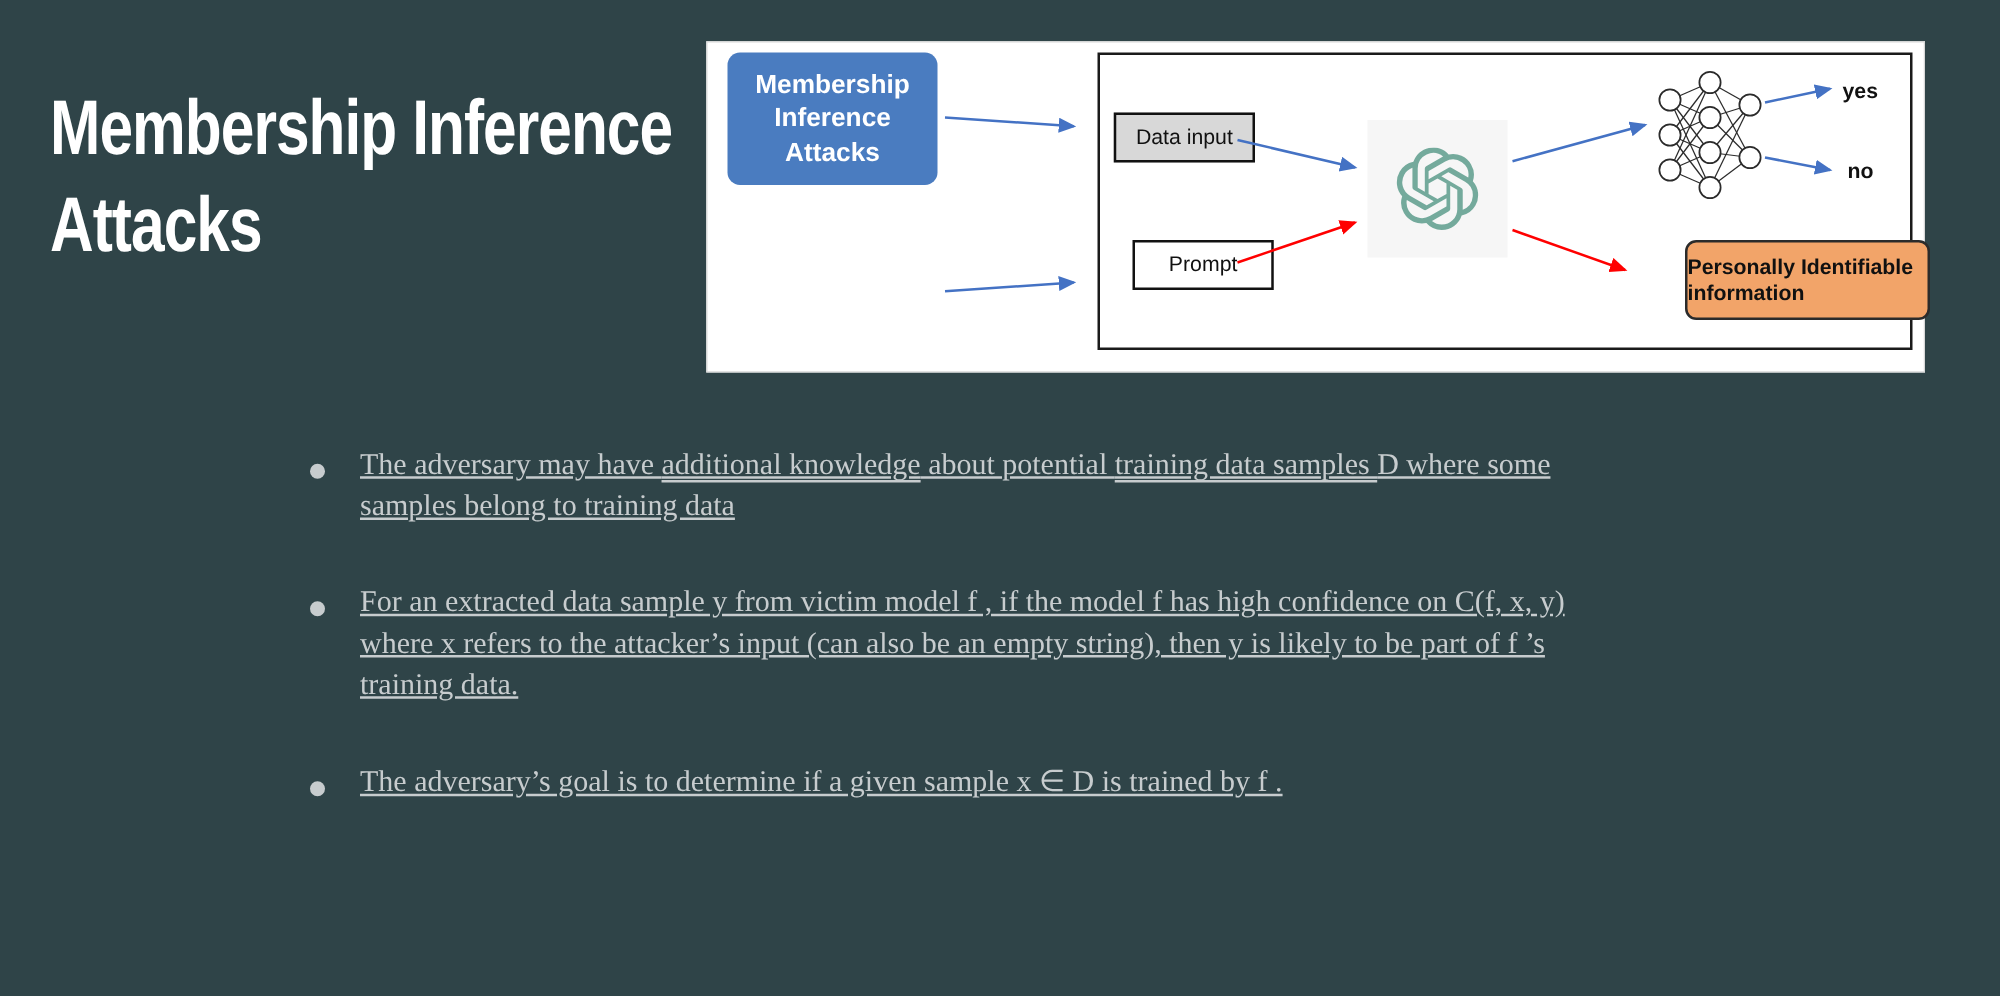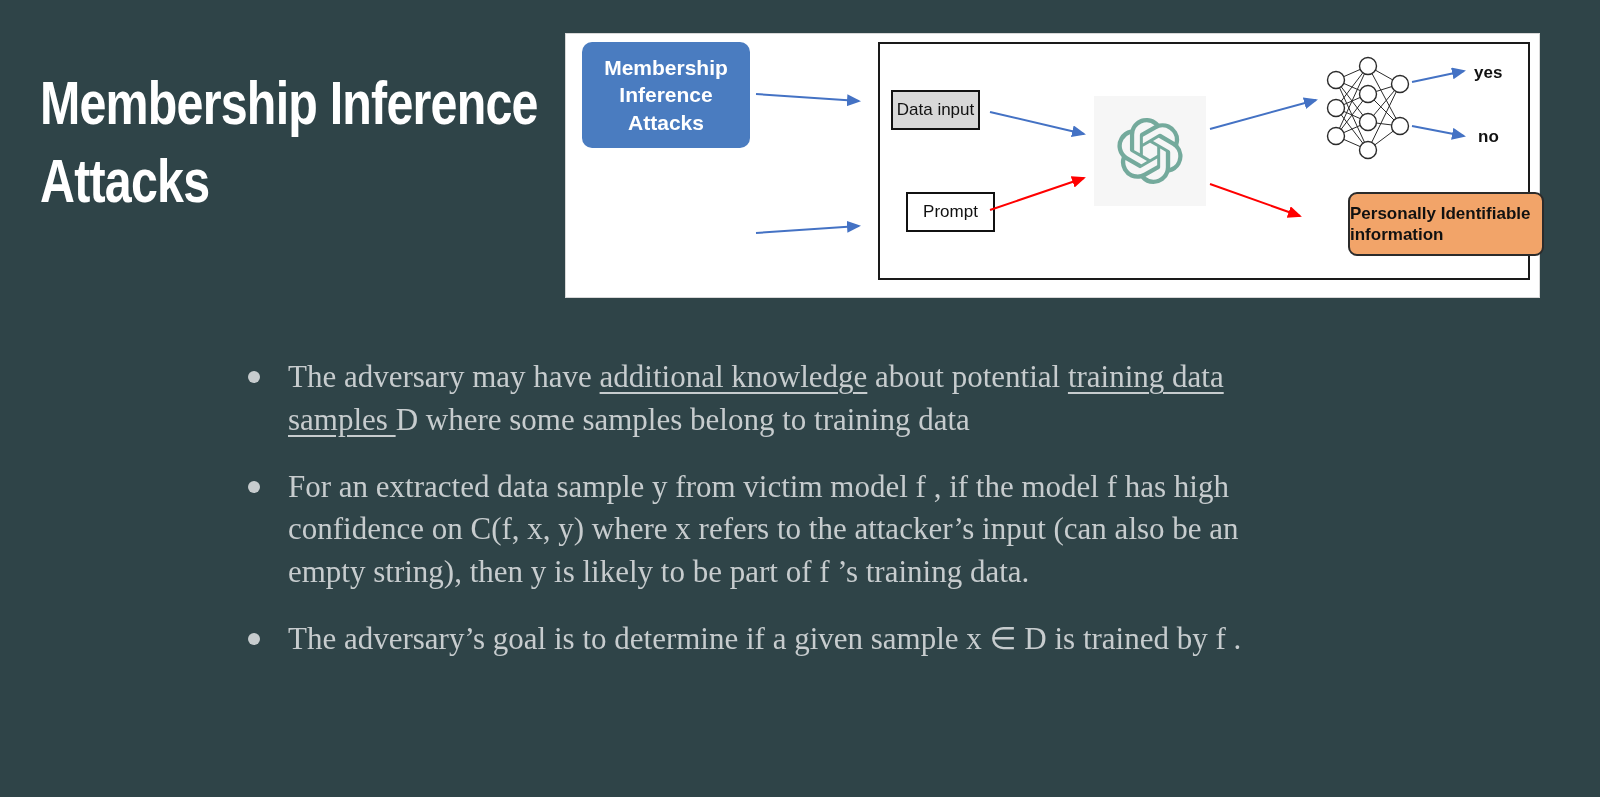--- a/index.html
+++ b/index.html
@@ -21,39 +21,39 @@
   .panel{position:absolute;left:565px;top:33px;width:975px;height:265px;background:#fff;border:1px solid #d8d8d8;}
   .blue-box{
     position:absolute;width:168px;height:106px;border-radius:10px;
     background:var(--blue-box,#4A7CC0);color:#fff;font-weight:700;font-size:21px;line-height:1.3;
     display:flex;align-items:center;justify-content:center;text-align:center;padding:0 14px;
   }
   .blue-box.b1{left:16px;top:8px;}
   .blue-box.b2{left:16px;top:146px;}
   .frame{position:absolute;left:312px;top:8px;width:652px;height:238px;border:2px solid #1a1a1a;background:#fff;}
   .io-box{
-    position:absolute;width:89px;height:40px;border:2px solid #111;background:#fff;
+    position:absolute;width:113px;height:40px;border:2px solid #111;background:#fff;
     display:flex;align-items:center;justify-content:center;font-size:17px;color:#111;
   }
   .io-box.data{left:325px;top:56px;background:var(--data-input-bg,#D8D8D8);}
   .io-box.prompt{left:340px;top:158px;}
   .logo-tile{position:absolute;left:528px;top:62px;width:112px;height:110px;background:#f6f6f6;display:flex;align-items:center;justify-content:center;}
   .pii-box{
     position:absolute;left:742px;top:158px;width:196px;height:64px;border-radius:9px;
     background:var(--orange-box,#F2A469);border:2px solid #2b2b2b;color:#111;
     font-size:17px;font-weight:600;line-height:1.25;display:flex;align-items:center;padding:4px 0;margin-left:40px;
   }
   .overlay{position:absolute;left:0;top:0;width:975px;height:265px;pointer-events:none;}
   .svg-label{font-family:"Liberation Sans",sans-serif;font-size:17px;font-weight:700;fill:#111;}
 
   
   .bullets{
     position:absolute;left:248px;top:356px;width:1040px;
-    display:flex;flex-direction:column;gap:24px;
-    font-family:"Liberation Serif",serif;font-size:31px;line-height:1.38;color:var(--bullet-text,#C7CCCE);
+    display:flex;flex-direction:column;gap:44px;
+    font-family:"Liberation Serif",serif;font-size:24px;line-height:1.38;color:var(--bullet-text,#C7CCCE);text-decoration:underline;
   }
   .bullet{display:flex;}
   .dot{flex:0 0 auto;width:12px;height:12px;border-radius:50%;background:currentColor;margin:15px 28px 0 0;}
   .u{text-decoration:underline;text-decoration-thickness:2px;text-underline-offset:5px;}
 </style>
 </head>
 <body>
 
 <div class="slide">
 

